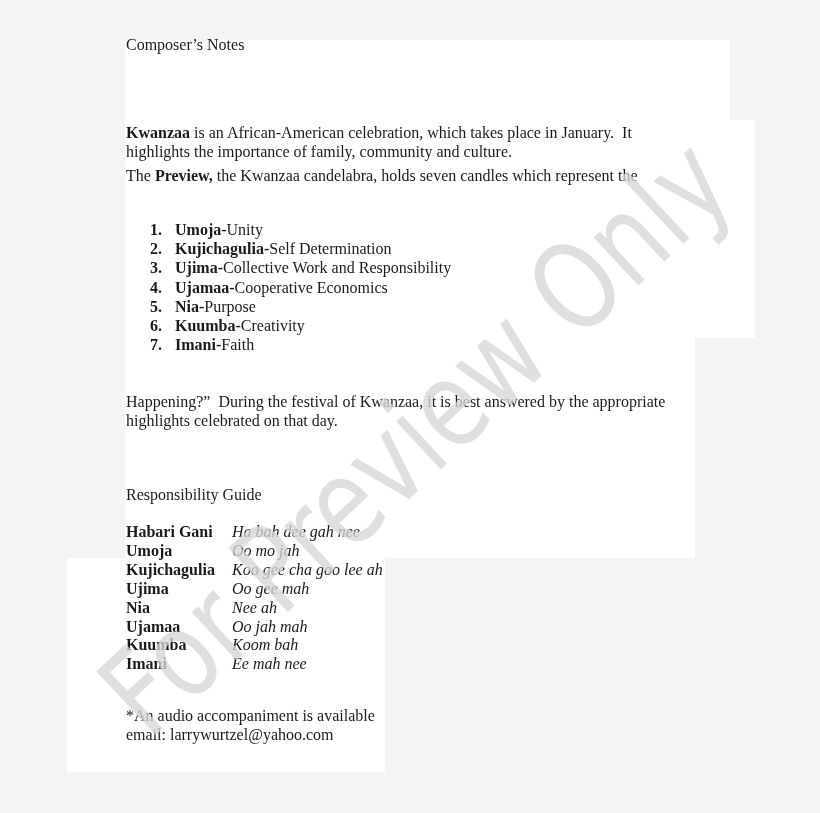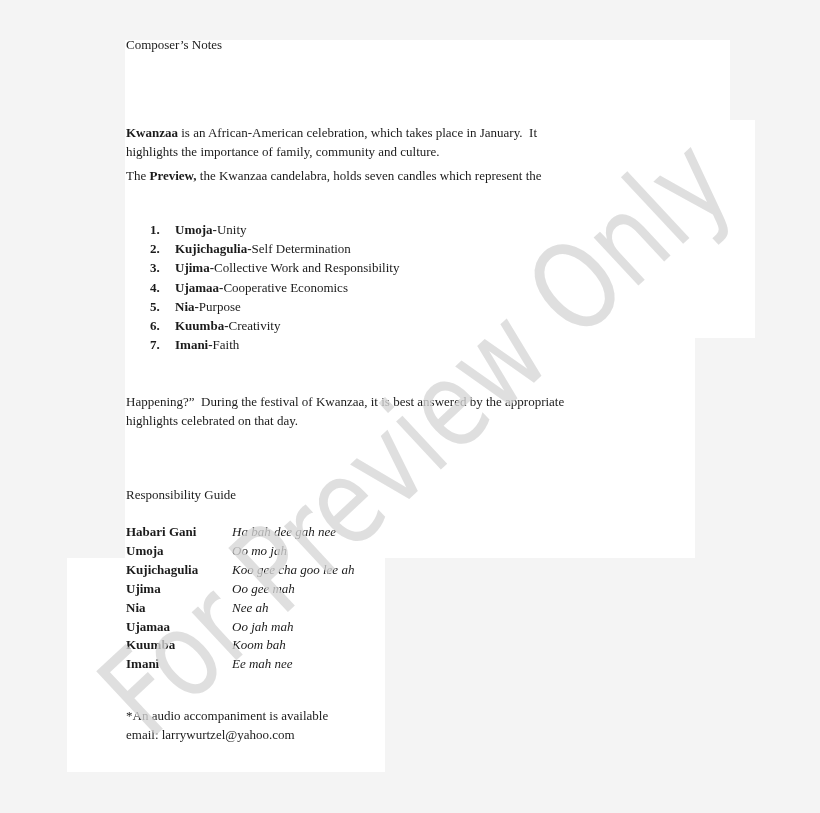--- a/index.html
+++ b/index.html
@@ -8,21 +8,21 @@
     background:#f4f4f4;
     font-family:"Liberation Serif","DejaVu Serif",serif;
     color:#1b1b1b;
   }
   .bgrect{position:absolute;background:#ffffff;z-index:0;}
   #bg-r1{left:125px;top:40px;width:605px;height:80px;}
   #bg-r2{left:125px;top:120px;width:630px;height:218px;}
   #bg-r3{left:125px;top:338px;width:570px;height:220px;}
   #bg-r4{left:67px;top:558px;width:318px;height:214px;}
 
-  .txt{position:absolute;z-index:2;font-size:13px;line-height:18.7px;white-space:nowrap;}
+  .txt{position:absolute;z-index:2;font-size:16px;line-height:18.7px;white-space:nowrap;}
   b,.b{font-weight:bold;}
   .bi{font-weight:bold;font-style:italic;}
 
   #title{left:126px;top:36px;}
   #intro{left:126px;top:112px;margin-top:12px;}
   #kinara{left:126px;top:167px;}
 
   #principles{left:150px;top:220px;line-height:19.2px;}
   #principles .num{display:inline-block;width:25px;font-weight:bold;}
 

